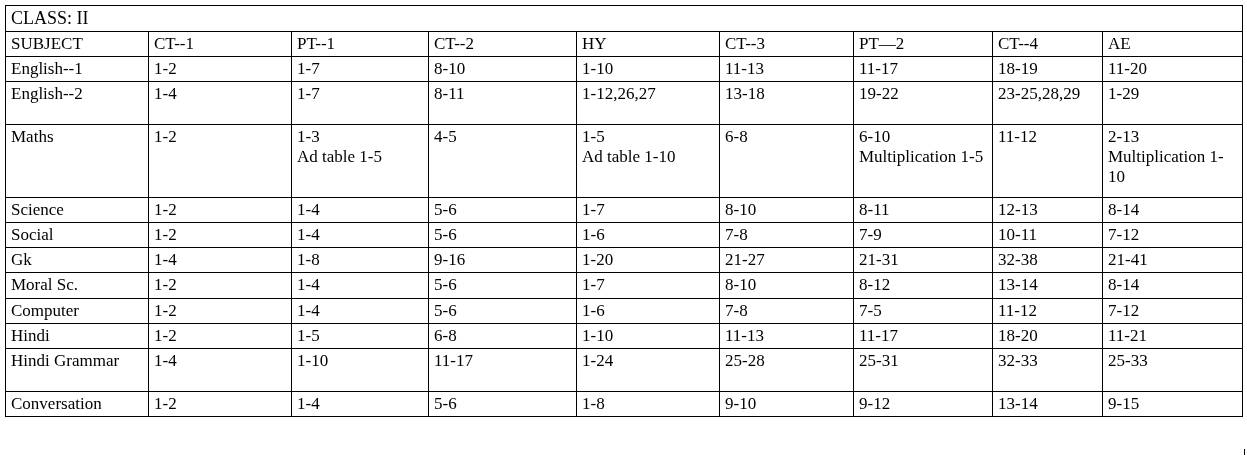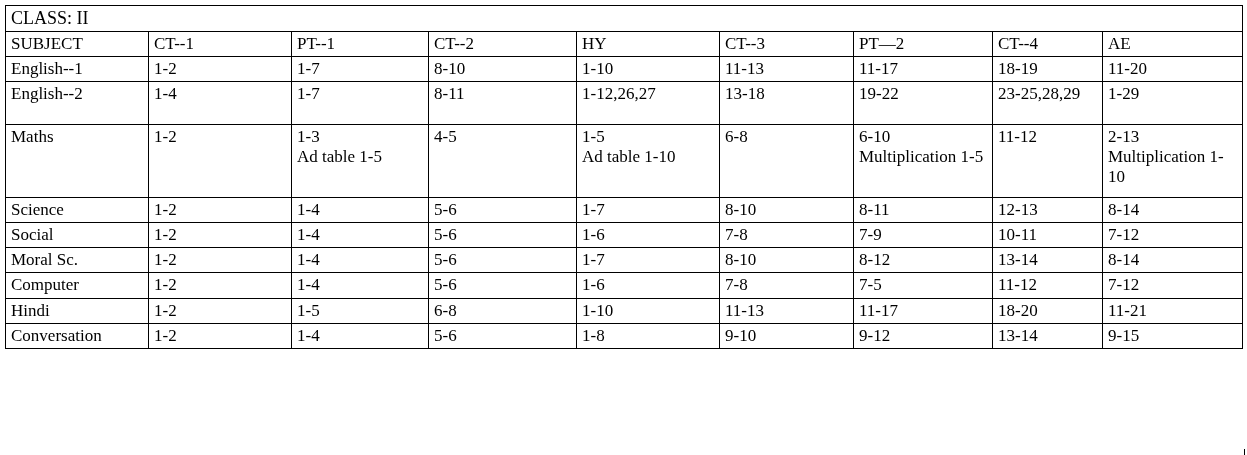--- a/index.html
+++ b/index.html
@@ -158,20 +158,31 @@
         <td>1-2</td>
         <td>1-4</td>
         <td>5-6</td>
         <td>1-6</td>
         <td>7-8</td>
         <td>7-9</td>
         <td>10-11</td>
         <td>7-12</td>
       </tr>
       <tr>
+        <td>Gk</td>
+        <td>1-4</td>
+        <td>1-8</td>
+        <td>9-16</td>
+        <td>1-20</td>
+        <td>21-27</td>
+        <td>21-31</td>
+        <td>32-38</td>
+        <td>21-41</td>
+      </tr>
+      <tr>
         <td>Moral Sc.</td>
         <td>1-2</td>
         <td>1-4</td>
         <td>5-6</td>
         <td>1-7</td>
         <td>8-10</td>
         <td>8-12</td>
         <td>13-14</td>
         <td>8-14</td>
       </tr>
@@ -190,20 +201,31 @@
         <td>Hindi</td>
         <td>1-2</td>
         <td>1-5</td>
         <td>6-8</td>
         <td>1-10</td>
         <td>11-13</td>
         <td>11-17</td>
         <td>18-20</td>
         <td>11-21</td>
       </tr>
+      <tr class="row-med">
+        <td>Hindi Grammar</td>
+        <td>1-4</td>
+        <td>1-10</td>
+        <td>11-17</td>
+        <td>1-24</td>
+        <td>25-28</td>
+        <td>25-31</td>
+        <td>32-33</td>
+        <td>25-33</td>
+      </tr>
       <tr>
         <td>Conversation</td>
         <td>1-2</td>
         <td>1-4</td>
         <td>5-6</td>
         <td>1-8</td>
         <td>9-10</td>
         <td>9-12</td>
         <td>13-14</td>
         <td>9-15</td>

